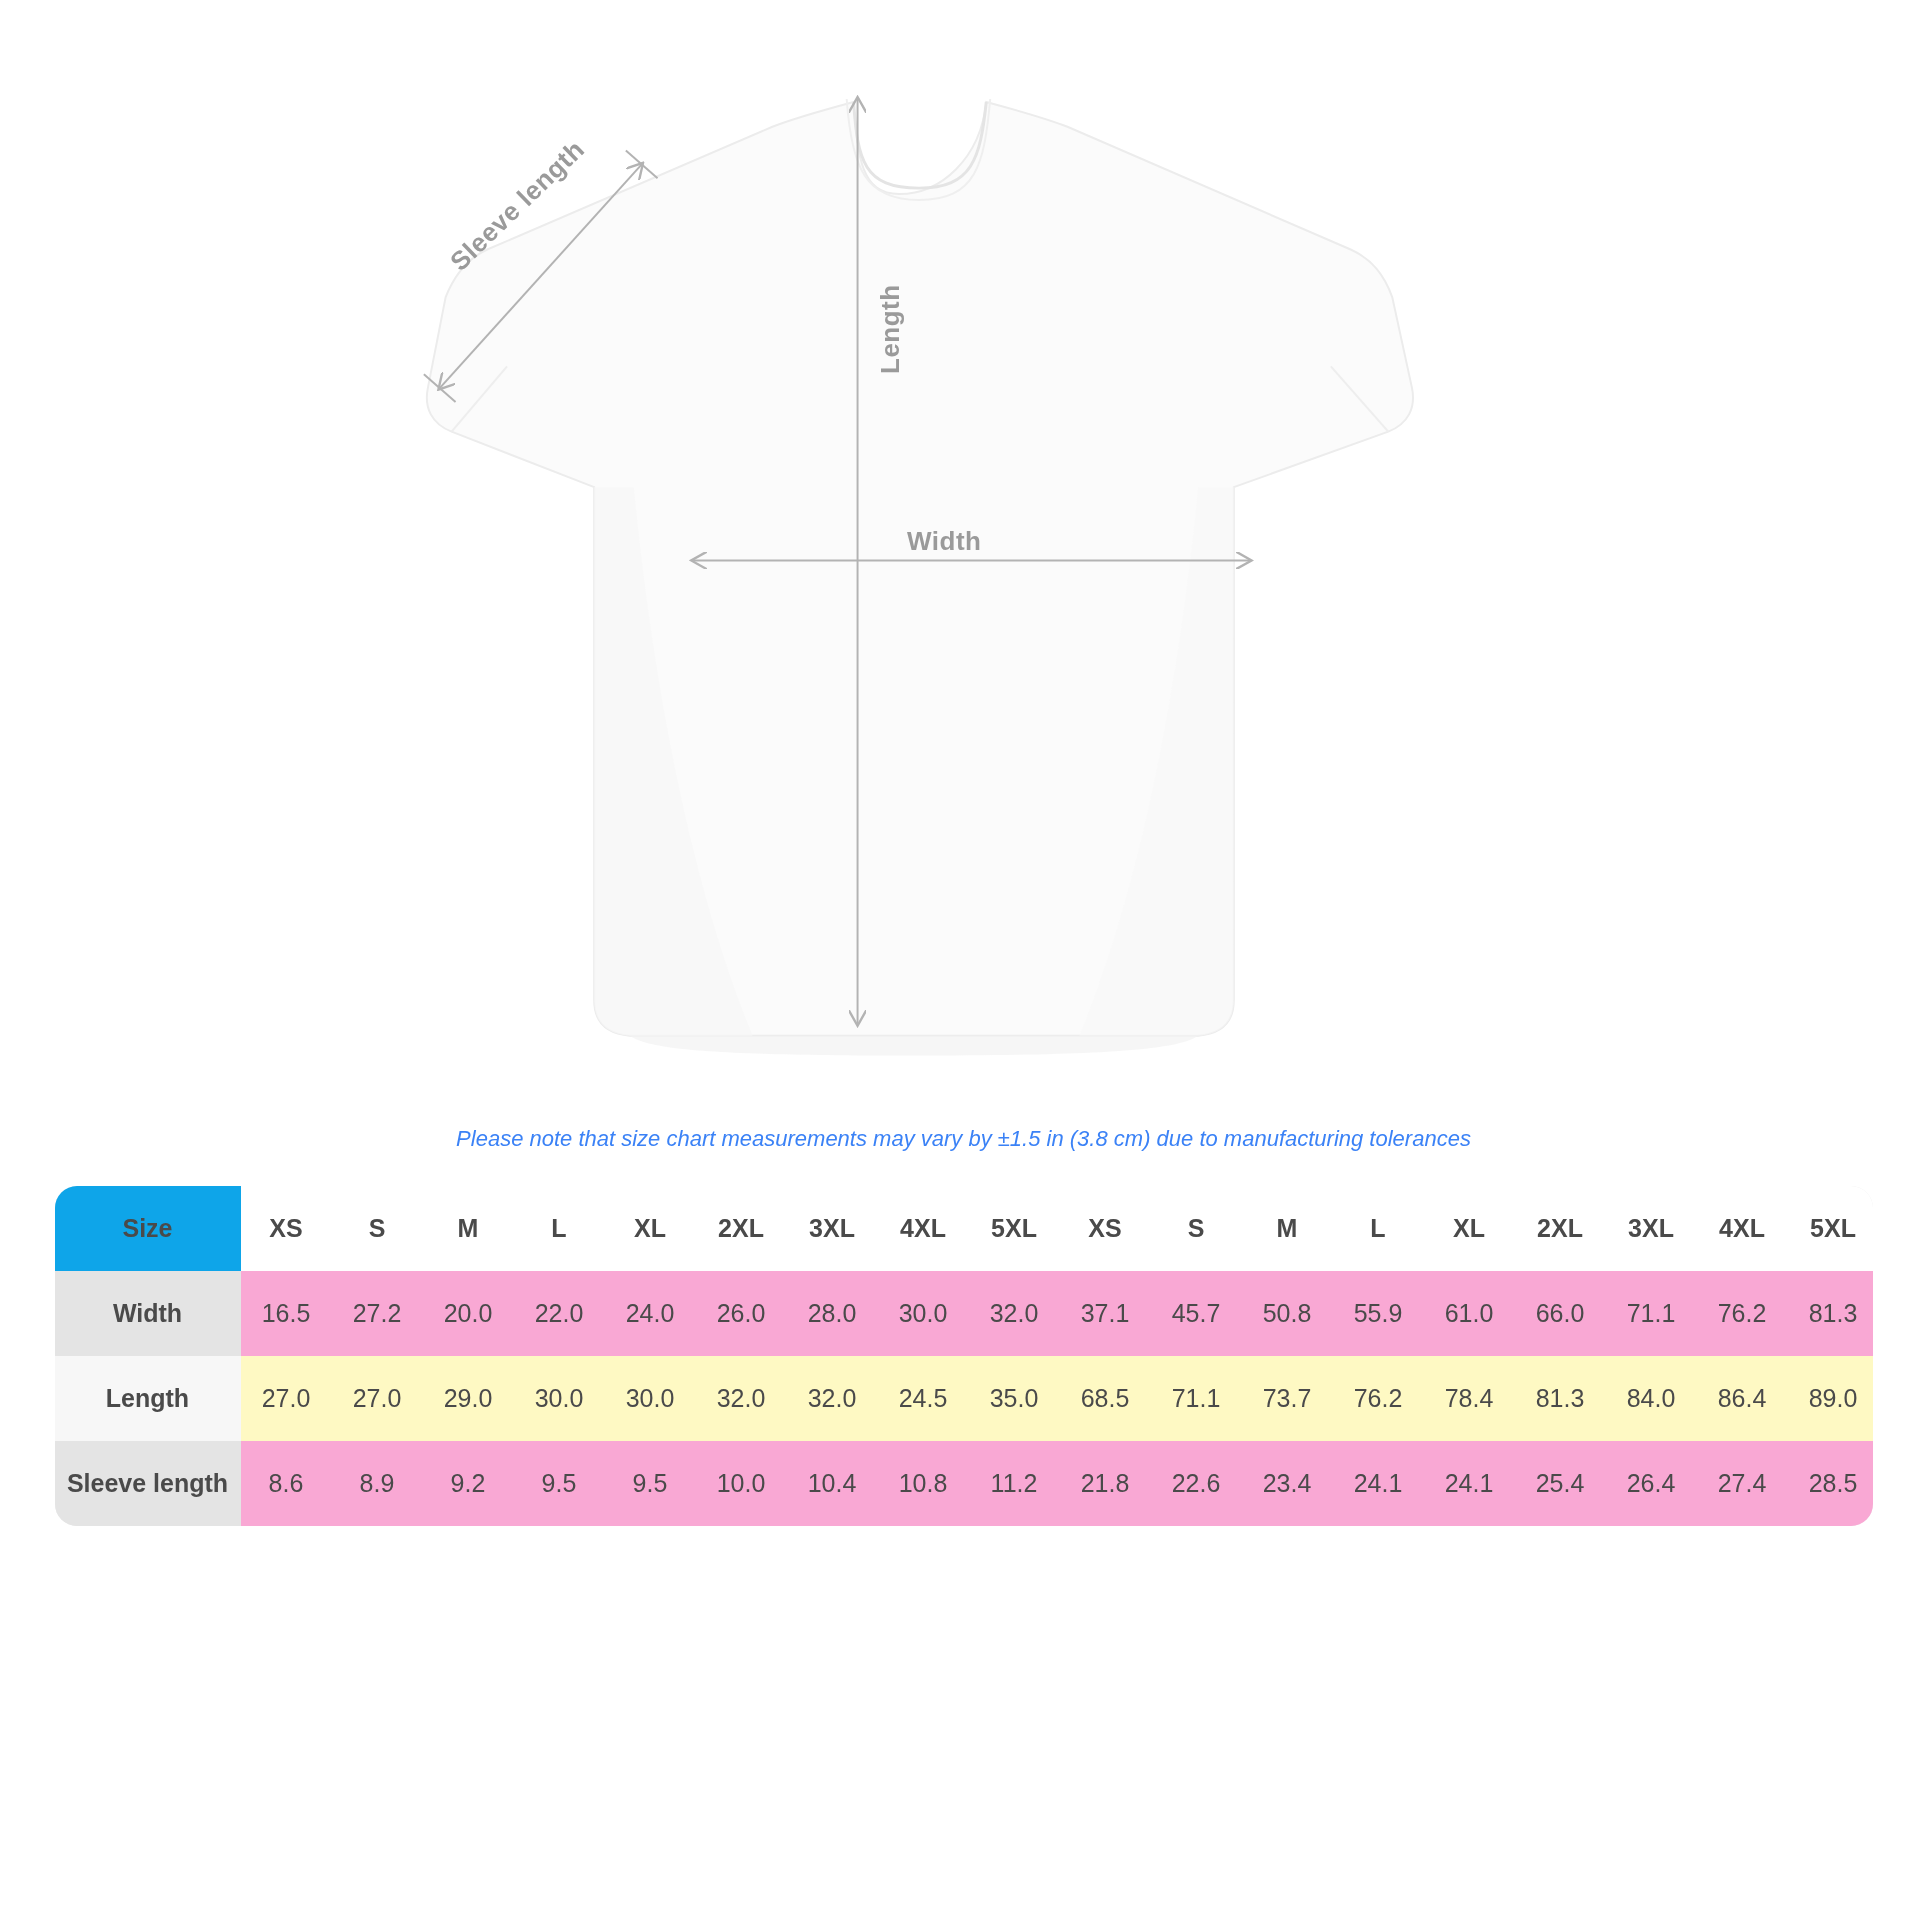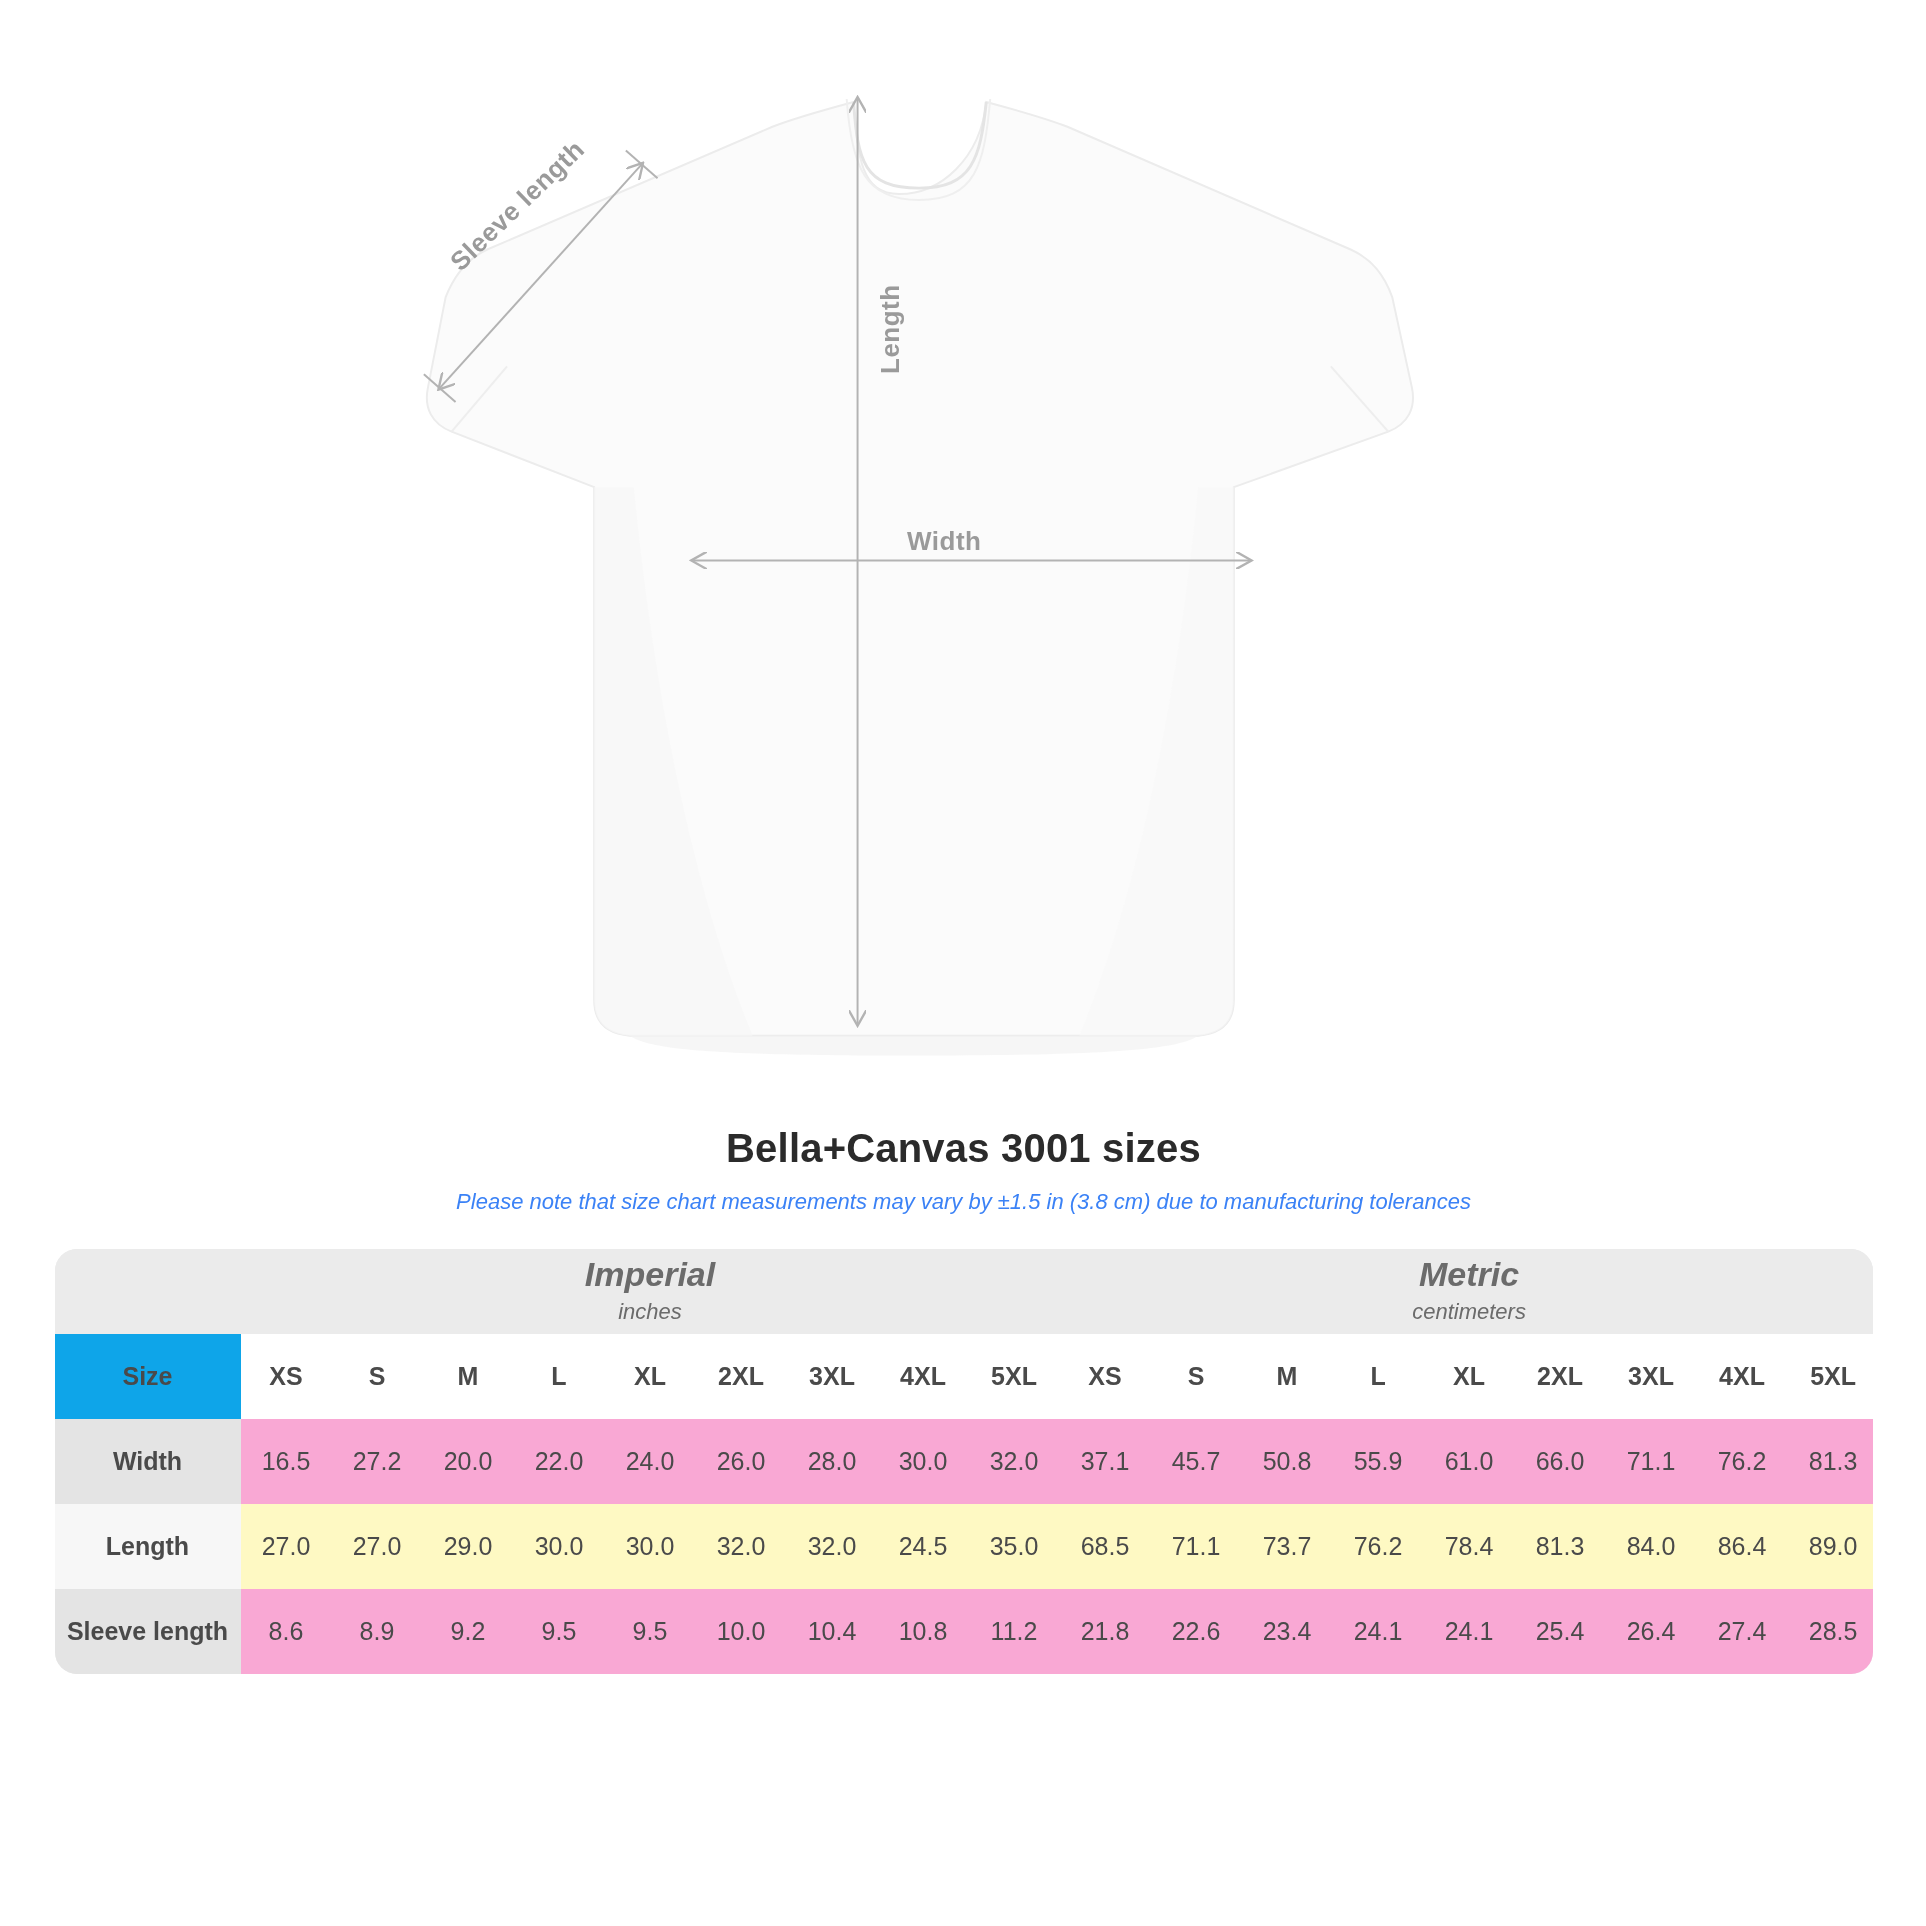--- a/index.html
+++ b/index.html
@@ -194,21 +194,20 @@
 
       <line x1="700" y1="566" x2="1262" y2="566" stroke="#b3b3b3" stroke-width="2" marker-start="url(#arrowStart)" marker-end="url(#arrowEnd)"></line>
     </svg>
 
     <div class="dim-label label-sleeve">Sleeve length</div>
     <div class="dim-label label-length">Length</div>
     <div class="dim-label label-width">Width</div>
   </div>
 
   <div class="title-block">
-    <h1 class="chart-title">Bella+Canvas 3001 sizes</h1>
     <p class="chart-note">Please note that size chart measurements may vary by ±1.5 in (3.8 cm) due to manufacturing tolerances</p>
   </div>
 
   <div class="table-wrap">
     <table class="sizes">
       <colgroup>
         <col class="col-label">
         <col class="col-val">
           <col class="col-val">
           <col class="col-val">
@@ -222,31 +221,20 @@
           <col class="col-val">
           <col class="col-val">
           <col class="col-val">
           <col class="col-val">
         <col class="col-val">
           <col class="col-val">
           <col class="col-val">
           <col class="col-val">
       </colgroup>
       <tbody>
-        <tr class="unit-head">
-          <td></td>
-          <td colspan="9">
-            <div class="unit-name">Imperial</div>
-            <div class="unit-sub">inches</div>
-          </td>
-          <td colspan="9">
-            <div class="unit-name">Metric</div>
-            <div class="unit-sub">centimeters</div>
-          </td>
-        </tr>
 
         <tr class="head-row">
           <td class="rowlabel">Size</td>
           <td>XS</td>
           <td>S</td>
           <td>M</td>
           <td>L</td>
           <td>XL</td>
           <td>2XL</td>
           <td>3XL</td>

